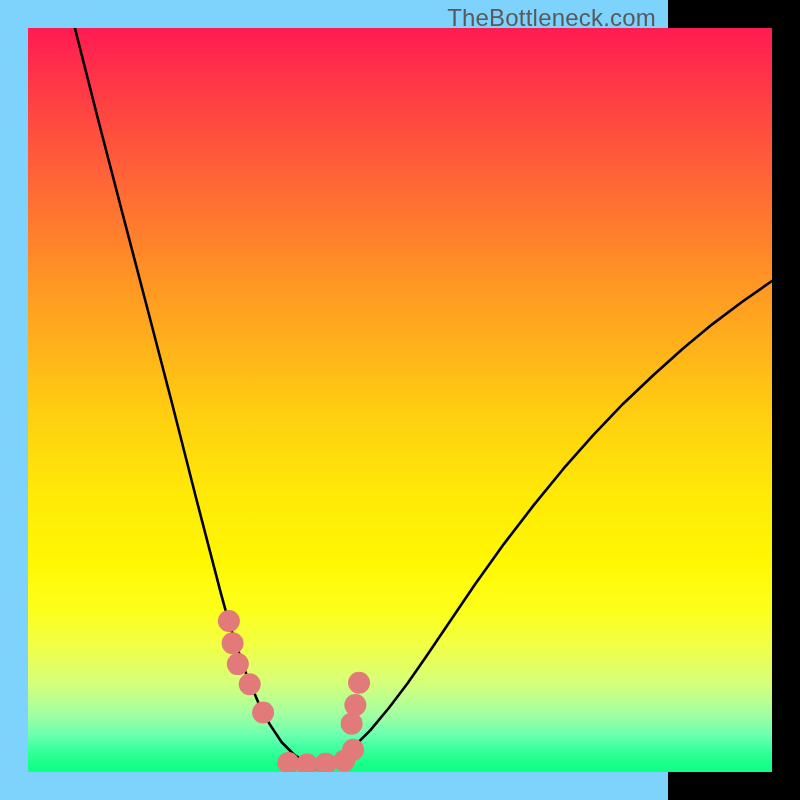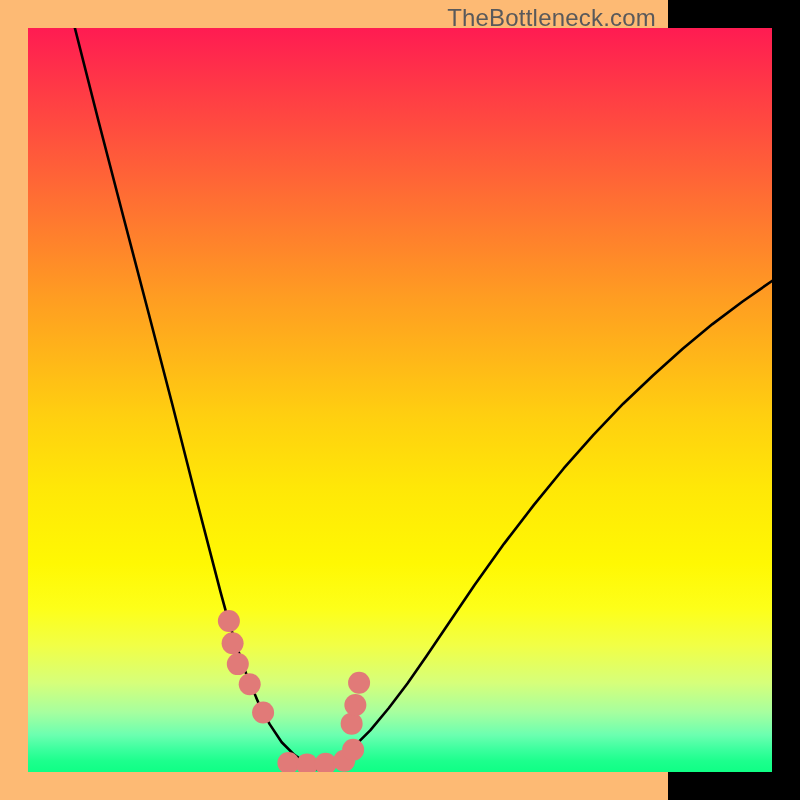--- a/index.html
+++ b/index.html
@@ -1,21 +1,21 @@
 <!DOCTYPE html>
 <html><head>
 <meta charset="utf-8">
 <style>
   * { margin: 0; padding: 0; box-sizing: border-box; }
   html, body { width: 800px; height: 800px; overflow: hidden; background: #000; }
   .frame {
     position: relative;
     width: 668px;
     height: 800px;
-    background: #fdba74;
+    background: #7dd3fc;
     padding-left: 24px;
   }
   .watermark {
     position: absolute;
     top: 4px;
     right: 12px;
     font-family: Arial, Helvetica, sans-serif;
     font-size: 24px;
     color: #59595b;
     font-weight: 500;

